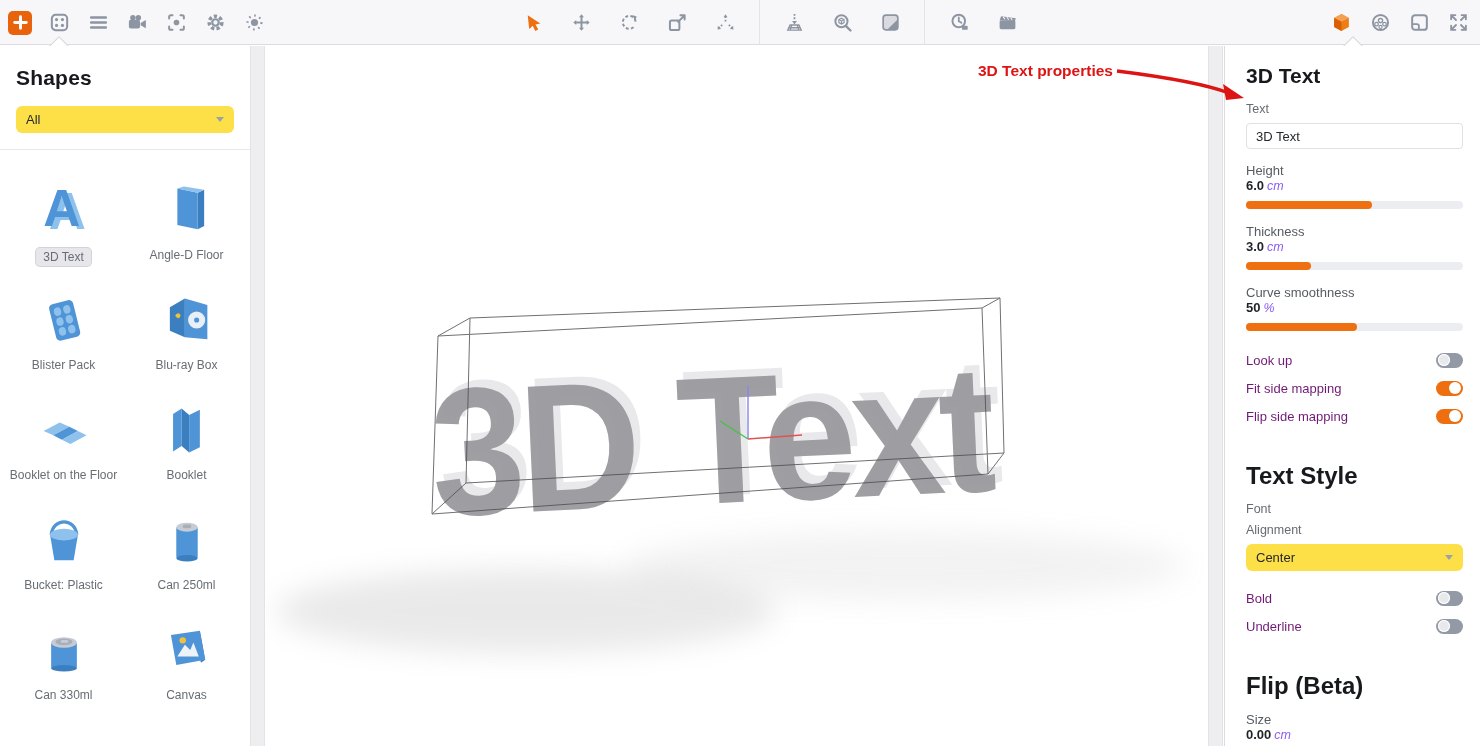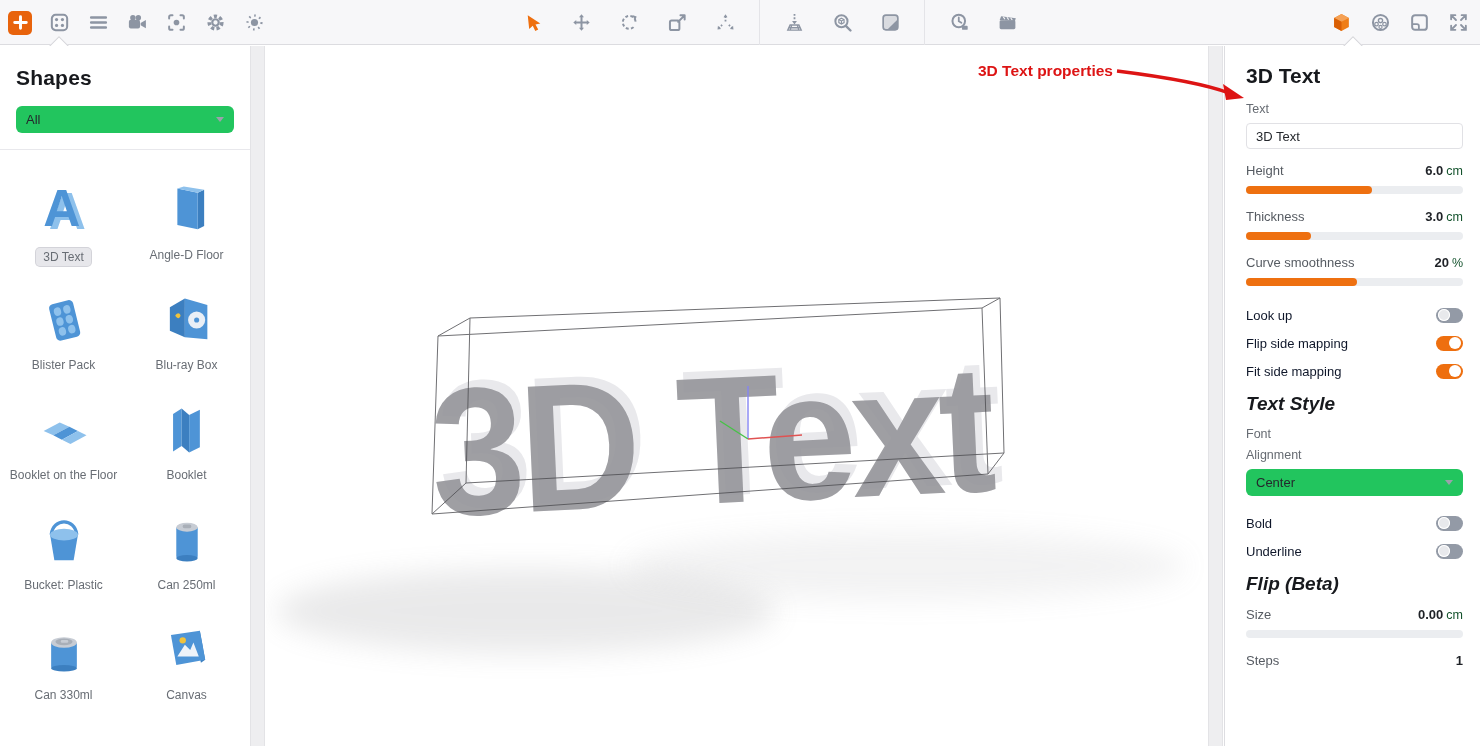--- a/index.html
+++ b/index.html
@@ -22,21 +22,21 @@
 
   
   .notch { position:absolute; width:14px; height:14px; background:#fff;
     border:1px solid #d6d6da; transform:rotate(45deg); z-index:6; }
 
   
   .left-panel { position:absolute; left:0; top:46px; width:250px; height:700px;
     background:#fff; overflow:hidden; z-index:8; }
   .lp-inner { padding:14px 16px 0 16px; }
   .lp-title { font-size:21px; font-weight:bold; color:#17191d; letter-spacing:.2px; margin:6px 0 16px 0; }
-  .select { background:#22c55e; border-radius:6px; height:27px; display:flex; align-items:center;
+  .select { background:#fde047; border-radius:6px; height:27px; display:flex; align-items:center;
     padding:0 10px; font-size:13px; color:#25282d; position:relative; cursor:default; }
   .select .chev { position:absolute; right:10px; top:11px; width:0; height:0;
     border-left:4px solid transparent; border-right:4px solid transparent; border-top:5px solid #9ba1ab; }
   .lp-divider { height:1px; background:#e8e8ec; margin:16px -16px 0 -16px; }
   .shape-grid { display:grid; grid-template-columns:1fr 1fr; column-gap:4px;
     padding:10px 4px 0 4px; }
   .shape-item { display:flex; flex-direction:column; align-items:center; padding-top:18px; height:110px; }
   .shape-icon { width:64px; height:64px; display:flex; align-items:center; justify-content:center; }
   .shape-icon svg { width:60px; height:60px; }
   .shape-label { font-size:12px; color:#686d74; margin-top:6px; white-space:nowrap; }
@@ -54,34 +54,34 @@
   .annotation-text { position:absolute; left:978px; top:62px; z-index:9;
     font-size:15.5px; font-weight:bold; color:#dd1414;
     text-shadow:-1px -1px 0 #fff, 1px -1px 0 #fff, -1px 1px 0 #fff, 1px 1px 0 #fff, 0 0 4px #fff; }
   .annotation-arrow { position:absolute; left:1113px; top:62px; z-index:9; pointer-events:none; }
 
   
   .right-panel { position:absolute; left:1224px; top:46px; width:256px; height:700px;
     background:#fff; border-left:1px solid #dddde1; overflow:hidden; z-index:8; }
   .rp-inner { padding:12px 17px 0 21px; }
   .rp-title { font-size:21px; font-weight:bold; color:#17191d; margin:6px 0 14px 0; }
-  .rp-h2 { font-size:19px; font-weight:bold; color:#17191d; margin:8px 0 12px 0;font-style:italic; }
+  .rp-h2 { font-size:24px; font-weight:bold; color:#17191d; margin:32px 0 12px 0; }
   .field-label { font-size:12.5px; color:#666b72; margin-bottom:7px; }
   .text-input { width:100%; height:26px; border:1px solid #e1e1e5; border-radius:4px;
     font-size:13px; color:#25282d; padding:0 9px; outline:none; margin-bottom:14px;
     font-family:"Liberation Sans", sans-serif; }
   .slider-row { margin-bottom:5px; }
-  .sl-head { display:flex; justify-content:space-between; align-items:baseline; margin-bottom:8px; }
+  .sl-head { display:flex; justify-content:space-between; align-items:baseline; margin-bottom:8px;flex-direction:column; }
   .sl-label { font-size:13px; color:#565b62; }
   .sl-value { font-size:13px; font-weight:bold; color:#1f2227; }
-  .sl-unit { font-size:12.5px; font-weight:normal; color:#14532d; margin-left:3px; }
+  .sl-unit { font-size:12.5px; font-weight:normal; color:#8b5cf6; margin-left:3px;font-style:italic; }
   .sl-track { height:8px; border-radius:4px; background:#ebedf0; margin-bottom:15px; position:relative; }
   .sl-fill { position:absolute; left:0; top:0; height:8px; border-radius:4px; background:#ee7010; }
   .toggle-row { display:flex; justify-content:space-between; align-items:center; height:28px; }
-  .tg-label { font-size:13px; color:#0f172a; }
+  .tg-label { font-size:13px; color:#701a75; }
   .toggle { width:27px; height:15px; border-radius:8px; position:relative; cursor:default; }
   .toggle.off { background:#939aa6; }
   .toggle.on  { background:#ee6f0f; }
   .toggle .knob { position:absolute; top:1.5px; width:12px; height:12px; border-radius:50%; background:#fff; }
   .toggle.off .knob { left:2px; background:#e8e9ec; box-shadow:inset 0 0 0 1px #fff; }
   .toggle.on  .knob { right:2px; }
   .rp-select { margin-bottom:13px; }
 </style>
 </head>
 <body>
@@ -495,42 +495,42 @@
               <span class="sl-label">Thickness</span>
               <span class="sl-value"><span>3.0</span><span class="sl-unit">cm</span></span>
             </div>
             <div class="sl-track">
               <div class="sl-fill" style="width: 30%;"></div>
             </div>
           </div>
           <div class="slider-row">
             <div class="sl-head">
               <span class="sl-label">Curve smoothness</span>
-              <span class="sl-value"><span>20</span><span class="sl-unit">%</span></span>
+              <span class="sl-value"><span>50</span><span class="sl-unit">%</span></span>
             </div>
             <div class="sl-track">
               <div class="sl-fill" style="width: 51%;"></div>
             </div>
           </div>
         </div>
       <div id="rp-toggles">
           <div class="toggle-row">
             <span class="tg-label">Look up</span>
             <div class="toggle off">
               <div class="knob"></div>
             </div>
           </div>
           <div class="toggle-row">
-            <span class="tg-label">Flip side mapping</span>
+            <span class="tg-label">Fit side mapping</span>
             <div class="toggle on">
               <div class="knob"></div>
             </div>
           </div>
           <div class="toggle-row">
-            <span class="tg-label">Fit side mapping</span>
+            <span class="tg-label">Flip side mapping</span>
             <div class="toggle on">
               <div class="knob"></div>
             </div>
           </div>
         </div>
 
       <div class="rp-h2">Text Style</div>
 
       <div class="field-label">Font</div>
 

